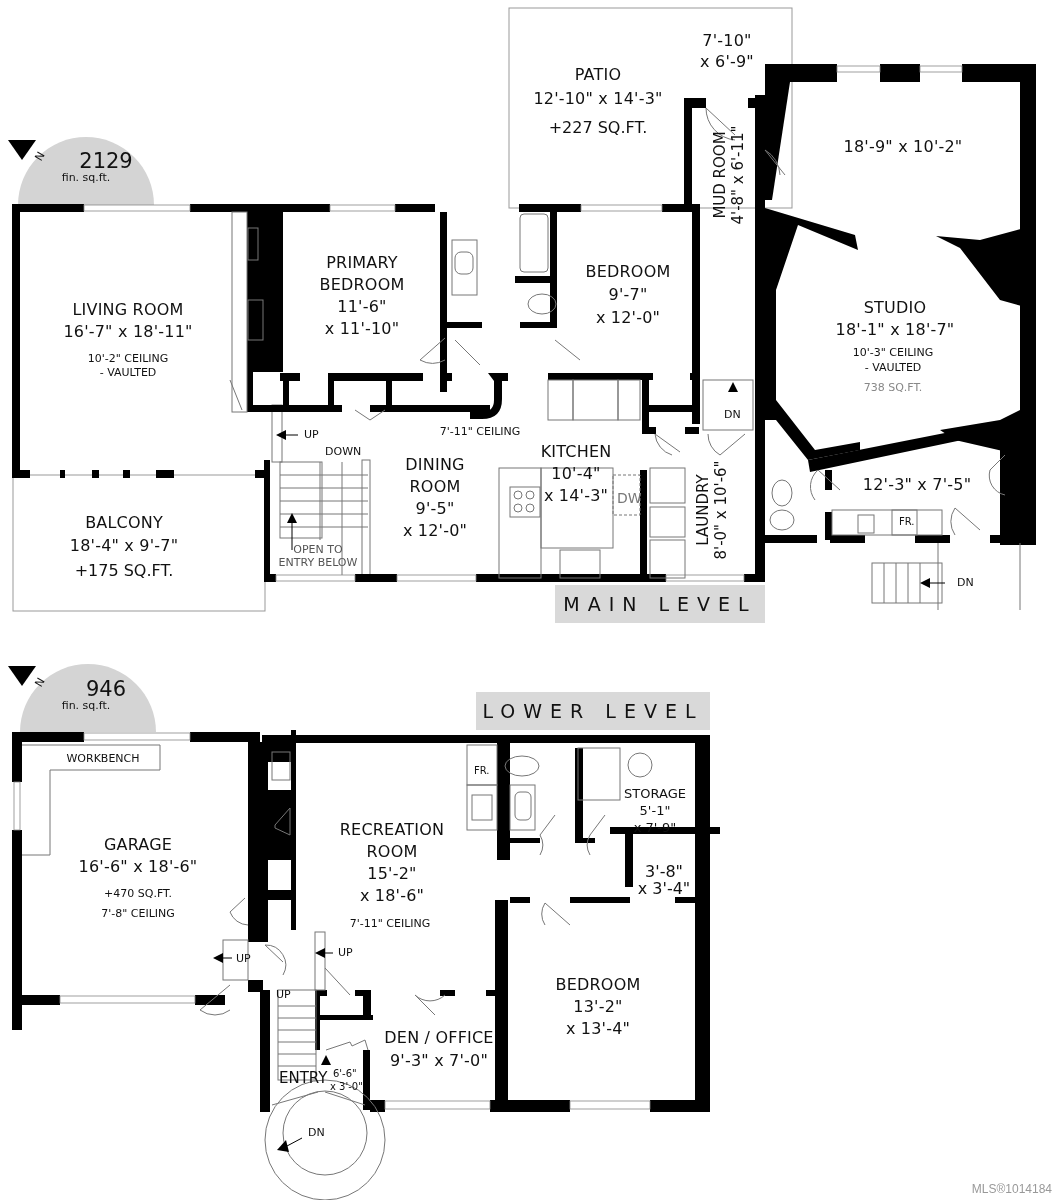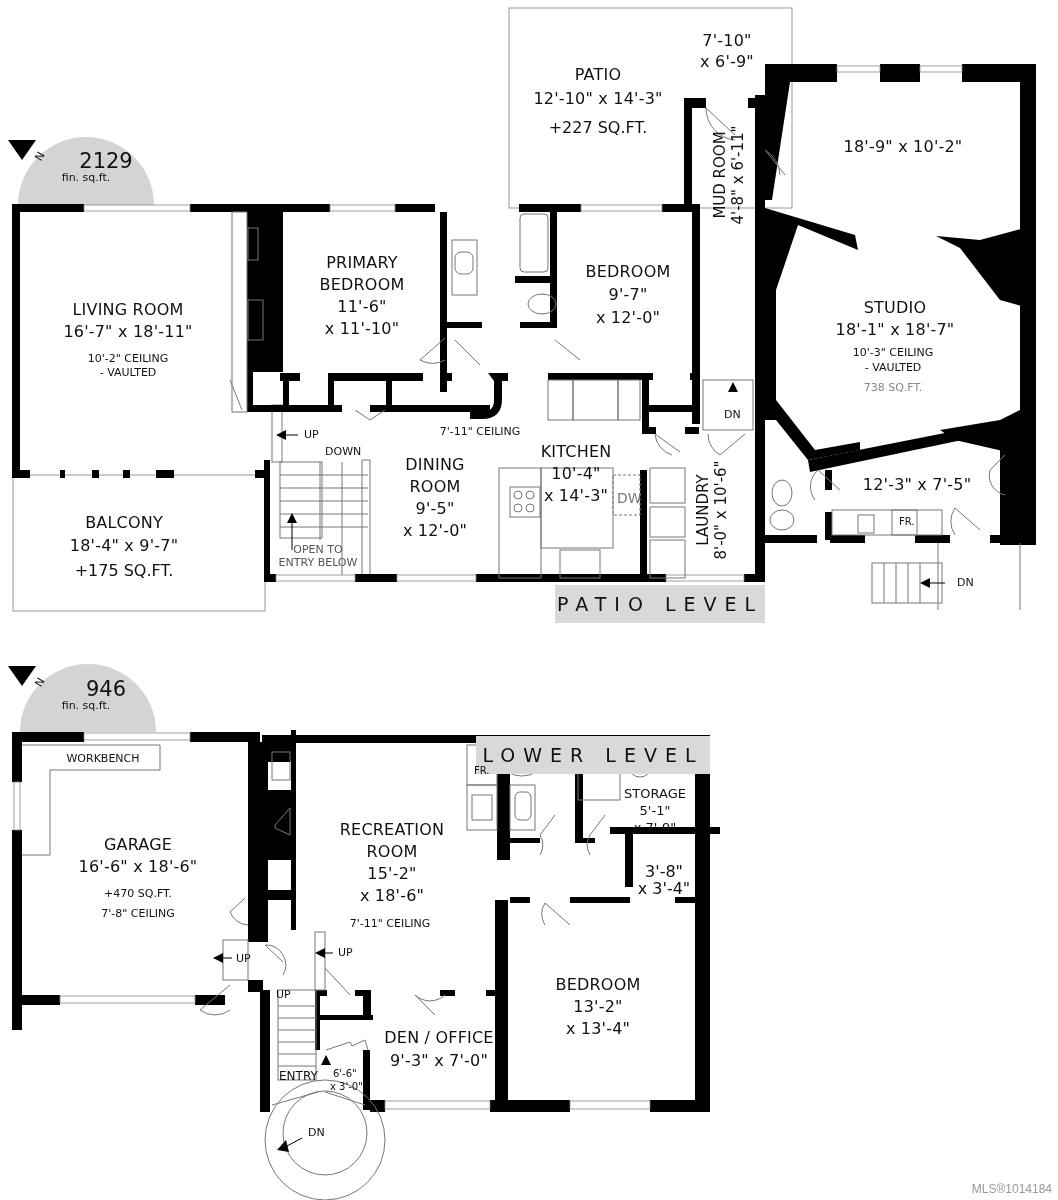--- a/index.html
+++ b/index.html
@@ -356,27 +356,27 @@
 <div class="lbl rm" style="left:124px;top:536px;">18'-4" x 9'-7"</div>
 <div class="lbl sm" style="left:124px;top:561px;">+175 SQ.FT.</div>
 
 <div class="tag" style="left:304px;top:428px;">UP</div>
 <div class="tag" style="left:325px;top:445px;">DOWN</div>
 <div class="lbl xs" style="left:318px;top:543px;color:#555;">OPEN TO</div>
 <div class="lbl xs" style="left:318px;top:556px;color:#555;">ENTRY BELOW</div>
 <div class="tag" style="left:724px;top:408px;">DN</div>
 <div class="tag" style="left:957px;top:576px;">DN</div>
 
-<div class="level" style="left:555px;top:585px;width:210px;">PATIO LEVEL</div>
+<div class="level" style="left:555px;top:585px;width:210px;">MAIN LEVEL</div>
 
 <div class="badge-num" style="left:86px;top:677px;">946</div>
 <div class="badge-sub" style="left:86px;top:699px;">fin. sq.ft.</div>
 <div class="tag" style="left:36px;top:676px;transform:rotate(-60deg);">N</div>
 
-<div class="level" style="left:476px;top:692px;width:234px;margin-top:44px;">LOWER LEVEL</div>
+<div class="level" style="left:476px;top:692px;width:234px;">LOWER LEVEL</div>
 
 <div class="lbl xs" style="left:103px;top:752px;">WORKBENCH</div>
 <div class="lbl rm" style="left:138px;top:835px;">GARAGE</div>
 <div class="lbl rm" style="left:138px;top:857px;">16'-6" x 18'-6"</div>
 <div class="lbl xs" style="left:138px;top:887px;">+470 SQ.FT.</div>
 <div class="lbl xs" style="left:138px;top:907px;">7'-8" CEILING</div>
 
 <div class="tag" style="left:474px;top:765px;font-size:10px;">FR.</div>
 <div class="lbl rm" style="left:392px;top:820px;">RECREATION</div>
 <div class="lbl rm" style="left:392px;top:842px;">ROOM</div>
@@ -391,21 +391,21 @@
 <div class="lbl sm" style="left:664px;top:862px;">3'-8"</div>
 <div class="lbl sm" style="left:664px;top:879px;">x 3'-4"</div>
 
 <div class="lbl rm" style="left:598px;top:975px;">BEDROOM</div>
 <div class="lbl rm" style="left:598px;top:997px;">13'-2"</div>
 <div class="lbl rm" style="left:598px;top:1019px;">x 13'-4"</div>
 
 <div class="lbl rm" style="left:439px;top:1028px;">DEN / OFFICE</div>
 <div class="lbl rm" style="left:439px;top:1051px;">9'-3" x 7'-0"</div>
 
-<div class="tag" style="left:279px;top:1069px;font-size:12px;">ENTRY</div>
+<div class="tag" style="left:279px;top:1069px;font-size:15px;">ENTRY</div>
 <div class="tag" style="left:333px;top:1068px;font-size:10px;">6'-6"</div>
 <div class="tag" style="left:330px;top:1081px;font-size:10px;">x 3'-0"</div>
 
 <div class="tag" style="left:236px;top:952px;">UP</div>
 <div class="tag" style="left:338px;top:946px;">UP</div>
 <div class="tag" style="left:276px;top:988px;">UP</div>
 <div class="tag" style="left:308px;top:1126px;">DN</div>
 
 <div class="mls">MLS®1014184</div>
 

